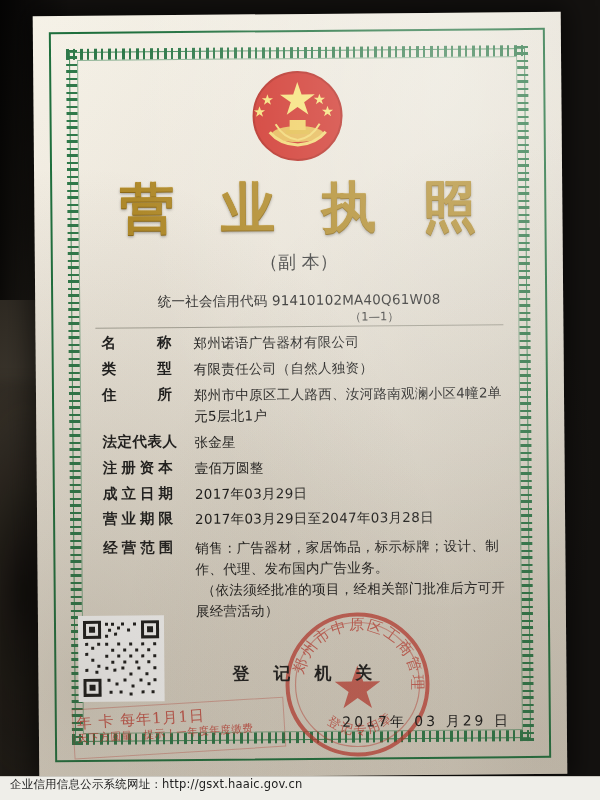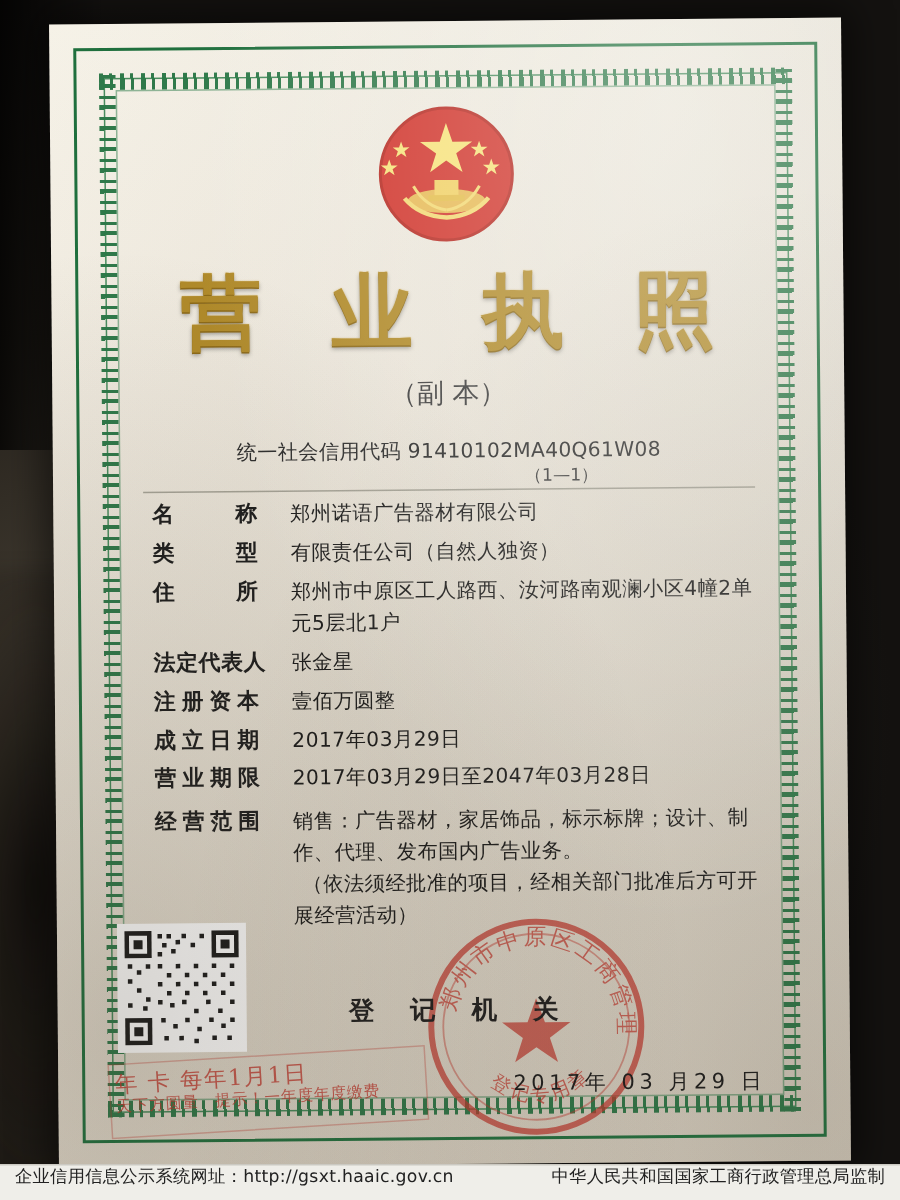--- a/index.html
+++ b/index.html
@@ -468,16 +468,15 @@
     <div class="stamp-box"></div>
     <div class="stamp-text">
       <div class="l1">年 卡 每年1月1日</div>
       <div class="l2">天下方圆量　提示！一年度年度缴费</div>
     </div>
 
   </div>
 
   <div class="bottombar">
     <div class="left">企业信用信息公示系统网址：http://gsxt.haaic.gov.cn</div>
-    <div class="right">中华人民共和国国家工商行政管理总局监制</div>
   </div>
 
 </div>
 
 </body></html>

